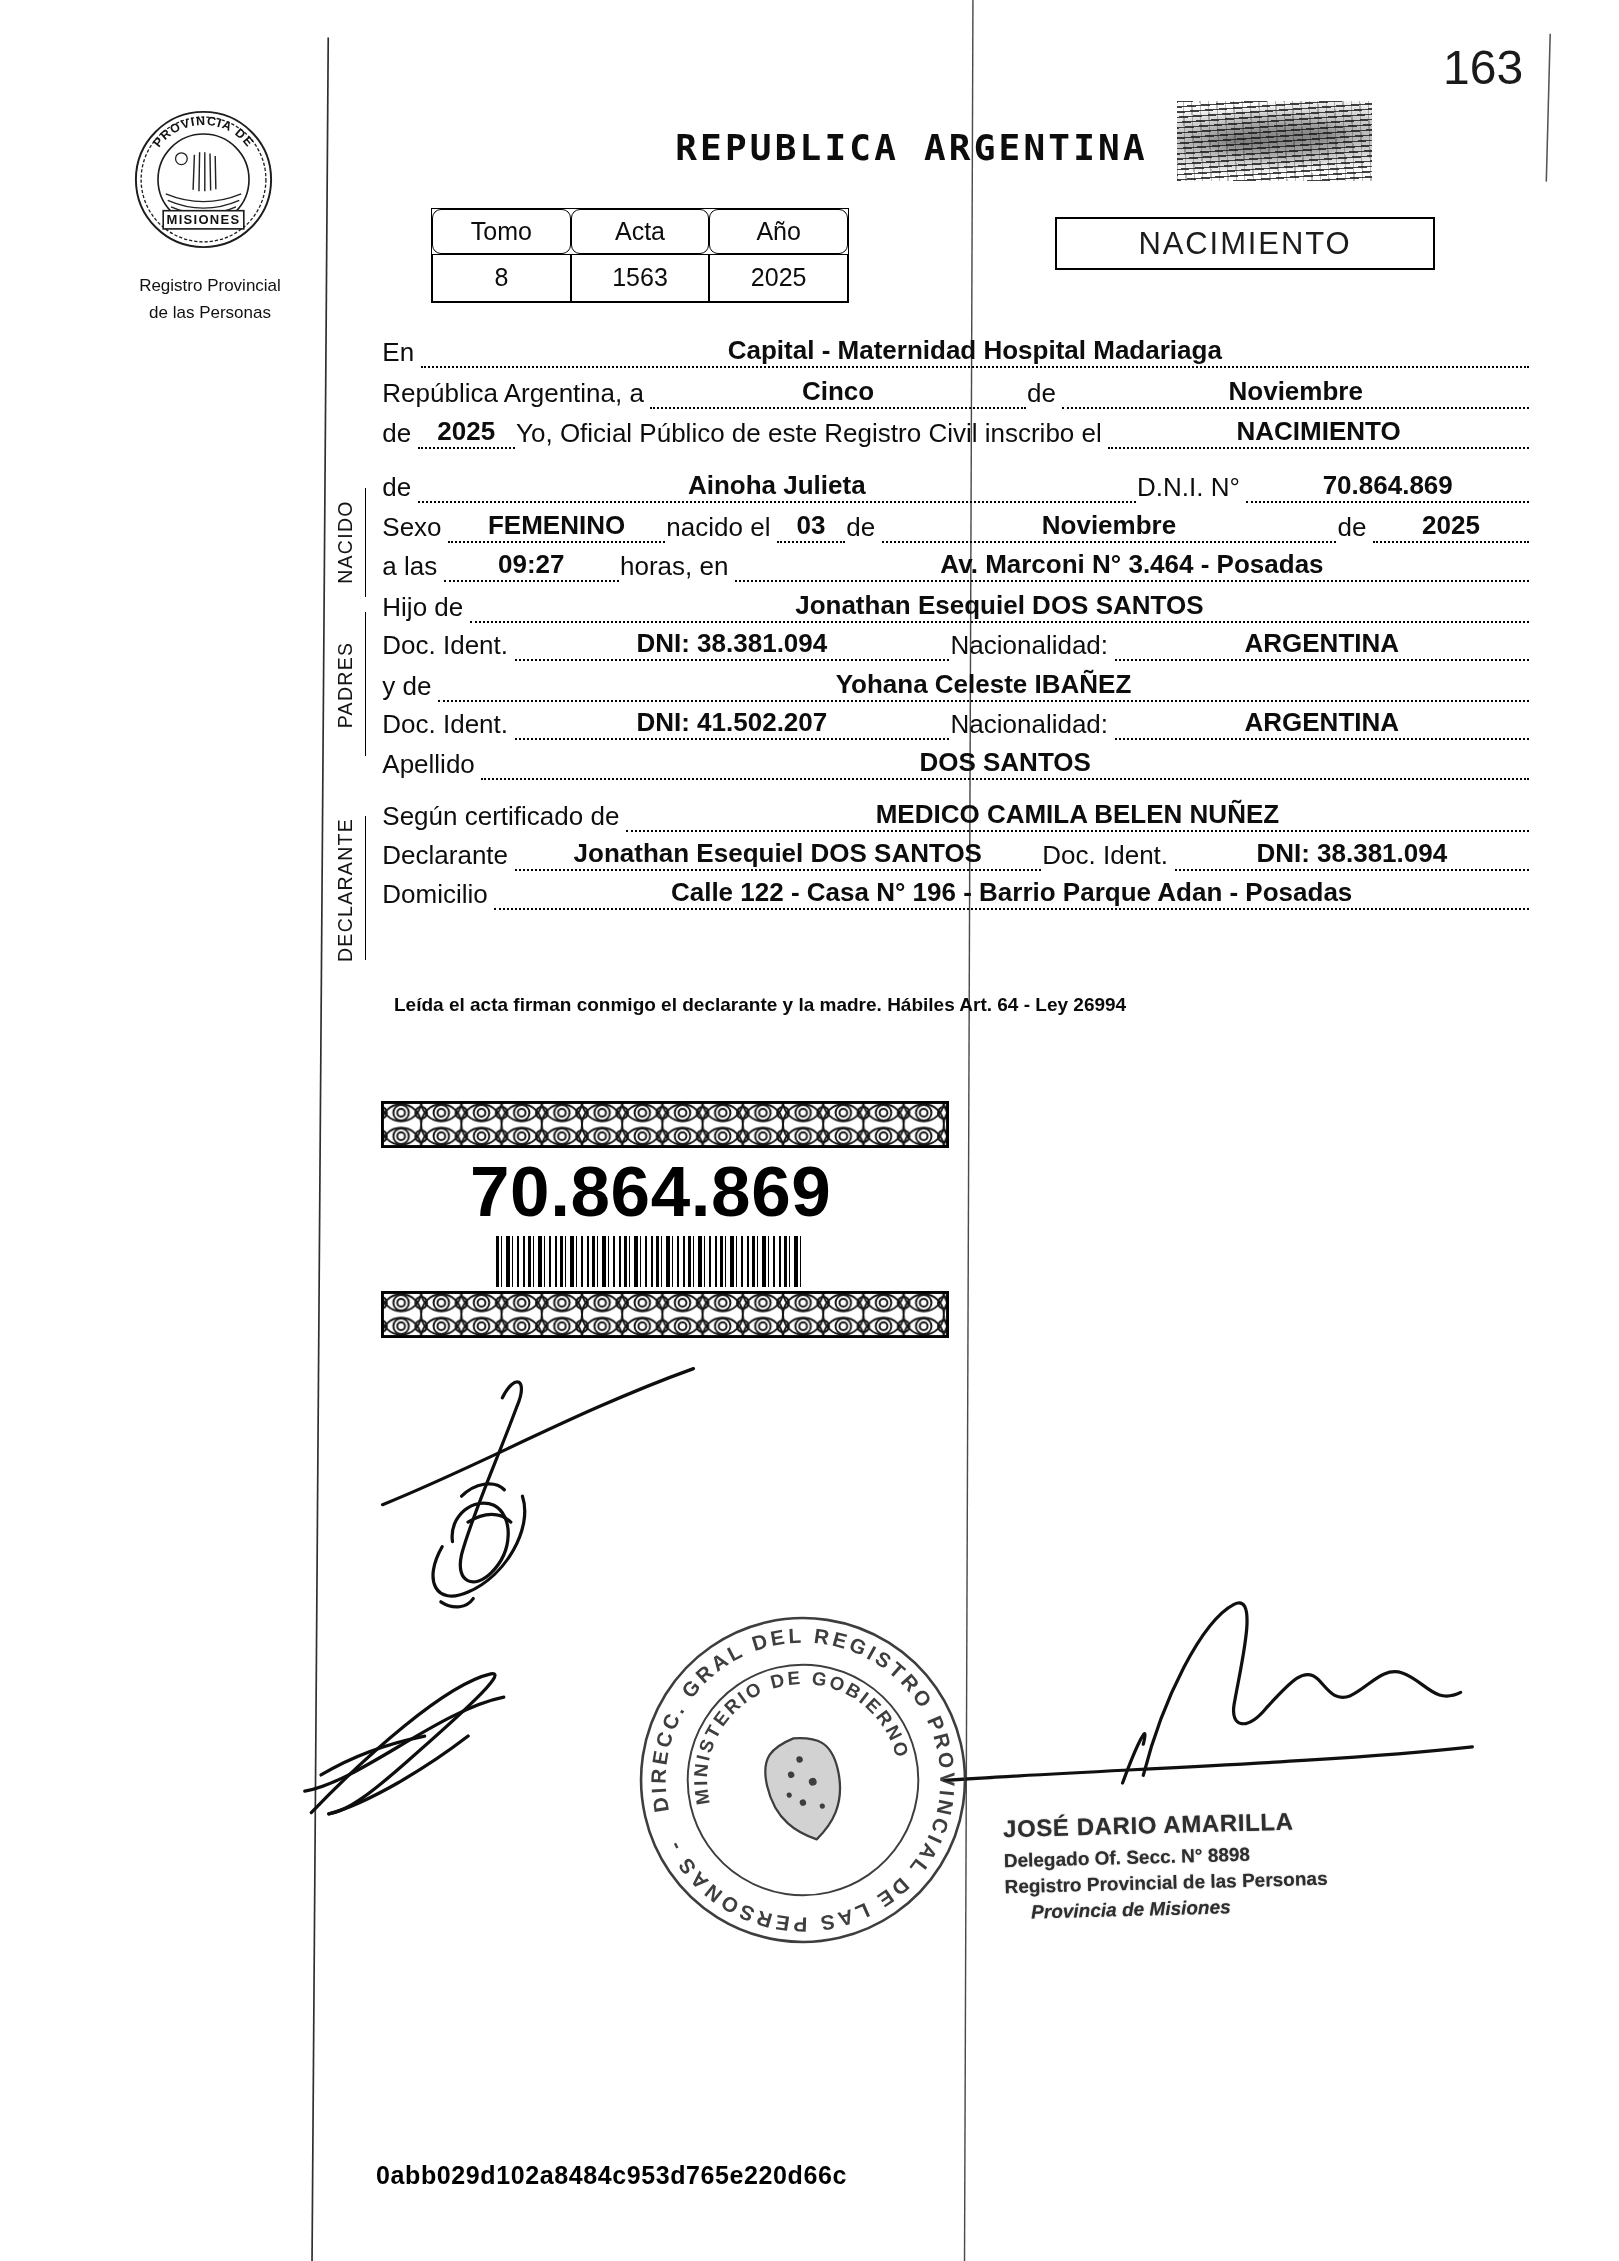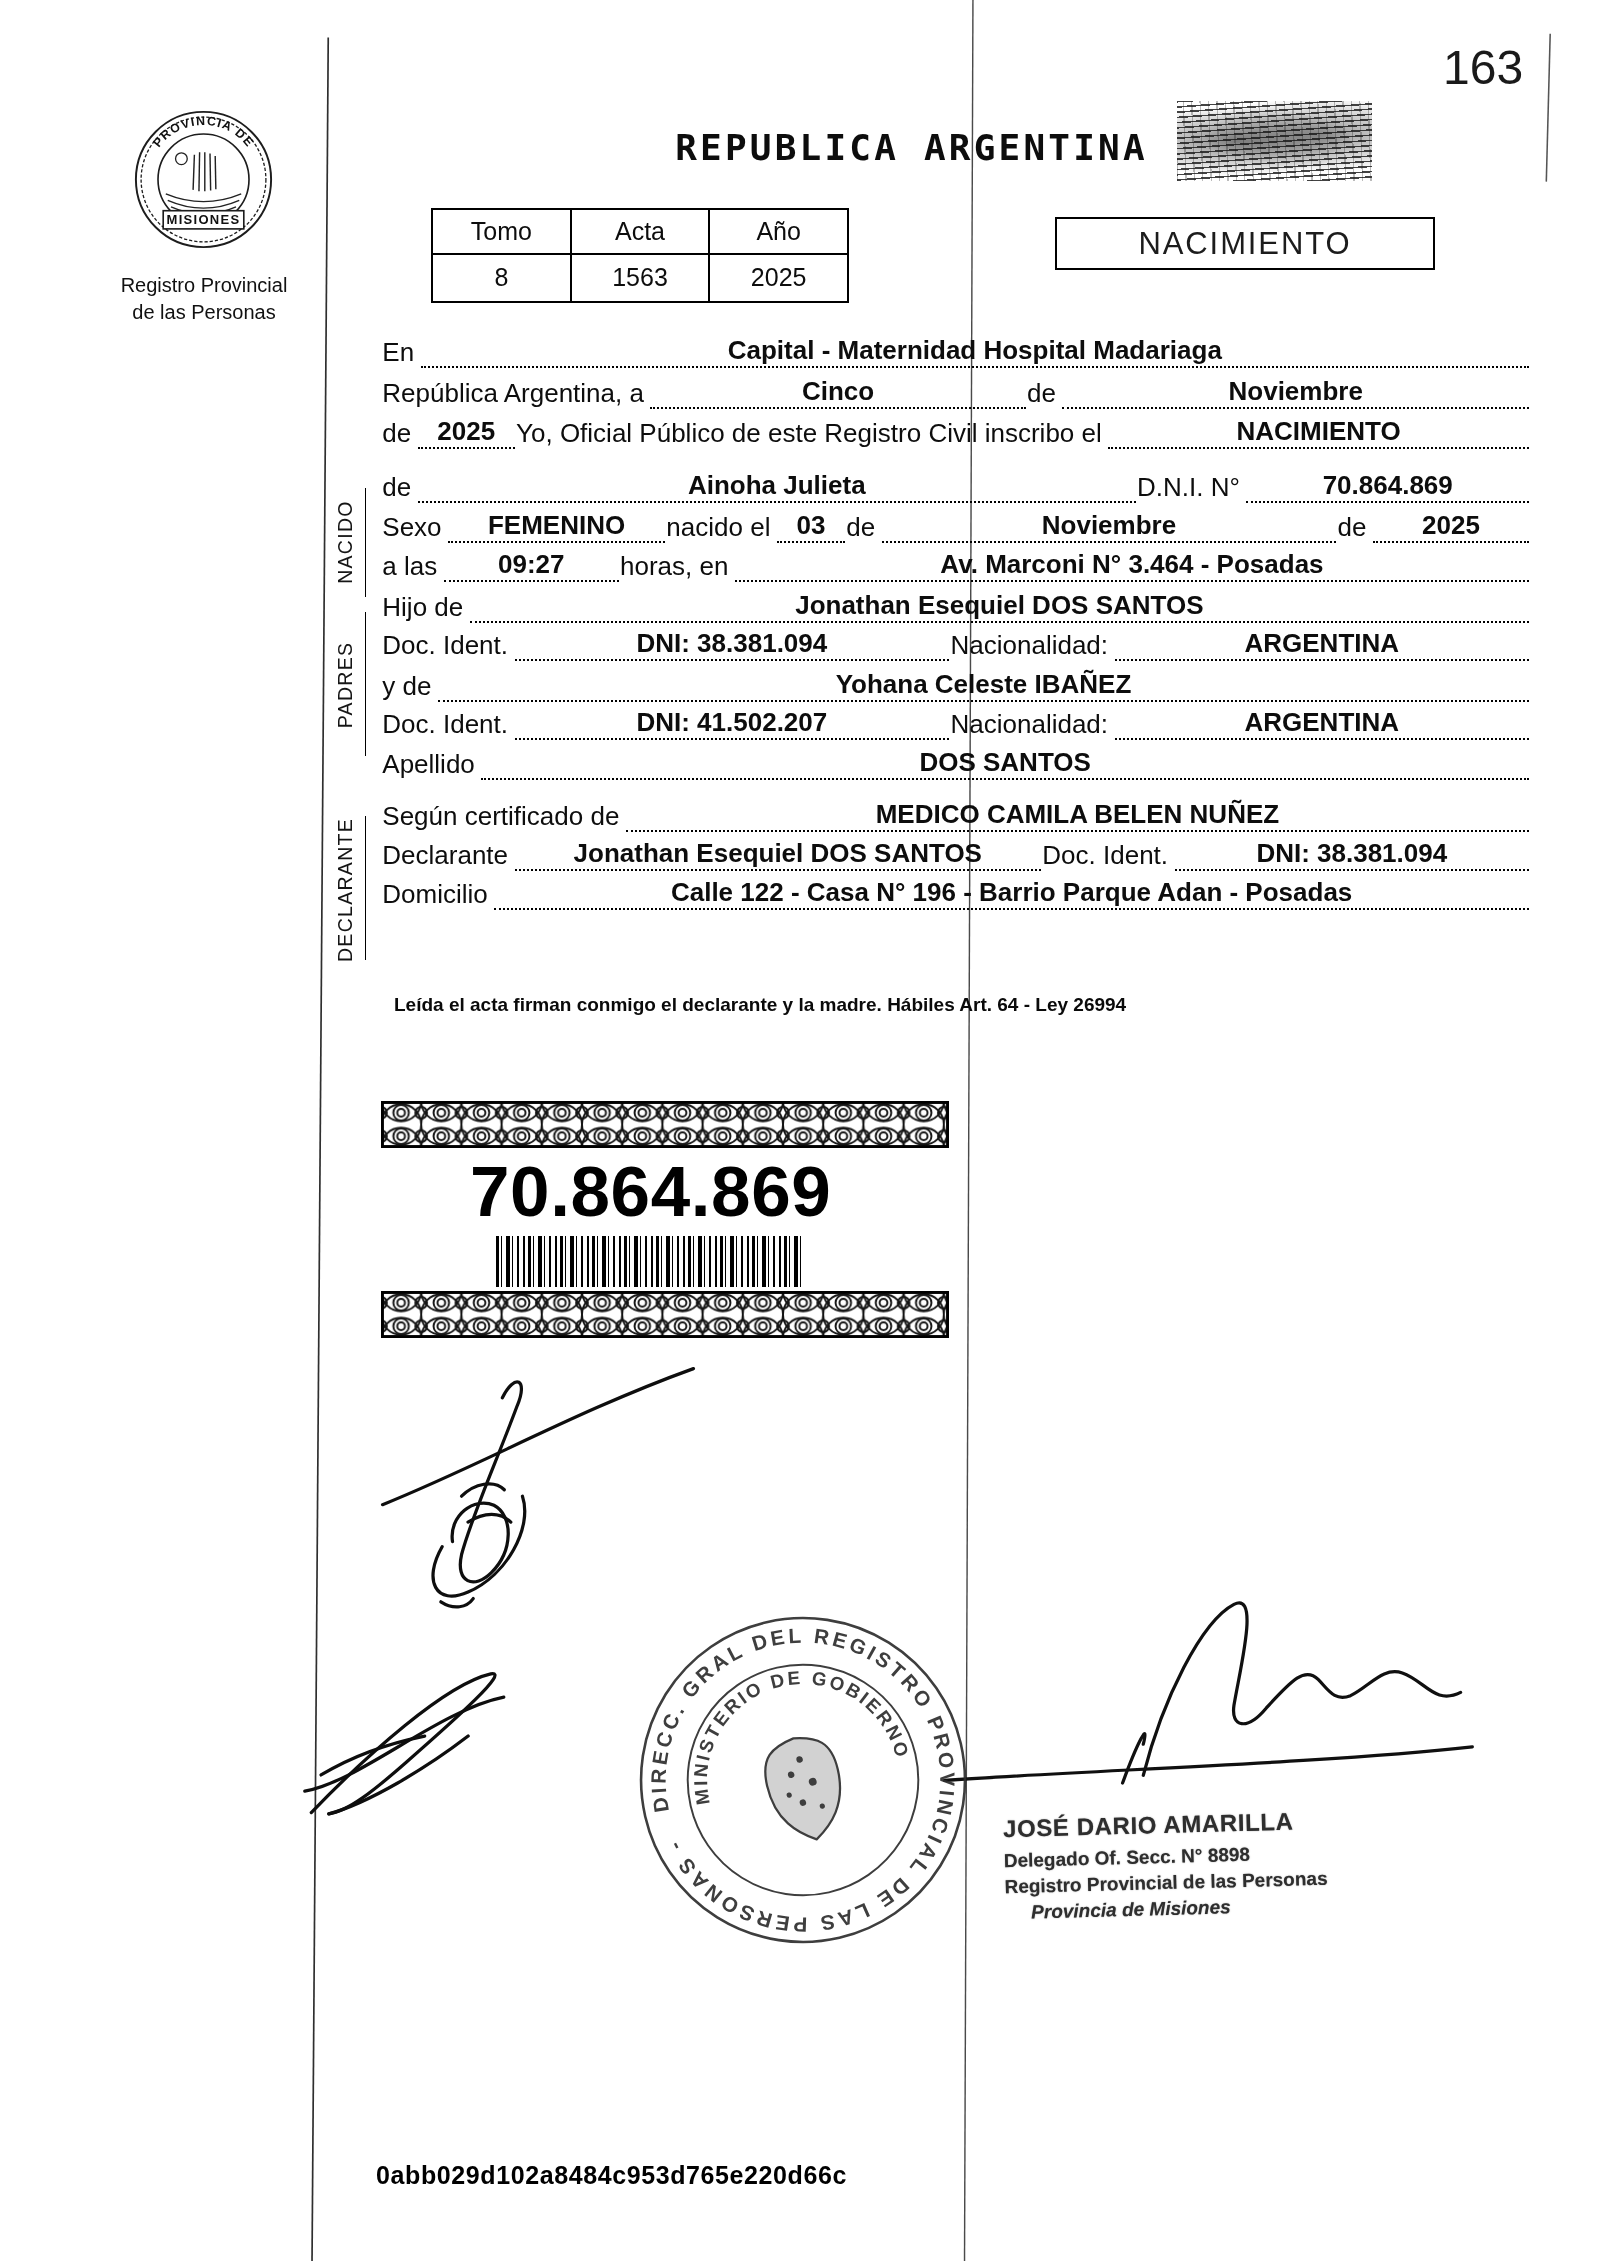--- a/index.html
+++ b/index.html
@@ -14,27 +14,27 @@
   .page-number { left:1443px; top:40px; font-size:48px; color:#1a1a1a; }
   .doc-title { left:571px; top:127px; width:681px; text-align:center;
     font-family:"DejaVu Sans Mono", monospace; font-weight:bold; font-size:36px; letter-spacing:3.2px; }
   .sec-stamp { left:1177px; top:101px; width:195px; height:80px; opacity:.92;
     background:
       radial-gradient(ellipse at 30% 50%, rgba(0,0,0,.50), rgba(0,0,0,0) 62%),
       radial-gradient(ellipse at 74% 42%, rgba(0,0,0,.45), rgba(0,0,0,0) 58%),
       repeating-linear-gradient(176deg, rgba(15,15,15,.85) 0 1.6px, rgba(255,255,255,0) 1.6px 5.2px),
       repeating-linear-gradient(88deg, rgba(15,15,15,.30) 0 1.3px, rgba(255,255,255,0) 1.3px 8.4px);
   }
-  .org-name { left:97px; top:272px; width:214px; text-align:center; font-size:20px; line-height:27px; color:#111; }
+  .org-name { left:103px; top:272px; width:214px; text-align:center; font-size:17px; line-height:27px; color:#111; }
 
   
   .rec-table { left:431px; top:208px; width:418px; border:1.9px solid #000; display:grid;
     grid-template-columns:1fr 1fr 1fr; }
   .rec-cell { border:1px solid #000; text-align:center; font-size:25px; padding:7.8px 0 9px; }
-  .rec-cell.hdr { padding:6.5px 0 7.8px; }
+  .rec-cell.hdr { padding:6.5px 0 7.8px;border-radius:9px; }
 
   .act-box { left:1055px; top:217px; width:380px; height:53px; border:2.6px solid #000;
     display:flex; align-items:center; justify-content:center; font-size:31px; letter-spacing:1.9px; color:#1c1c1c; }
 
   
   .fline { position:absolute; left:381px; right:90px; display:flex; align-items:flex-end;
     font-size:26px; line-height:1.12; white-space:nowrap; }
   .lbl { flex:0 0 auto; padding:0 6.5px 1.3px 1.3px; }
   .dots { border-bottom:2.3px dotted #000; text-align:center; min-width:32px; padding:0 5.2px; }
   .g1 { flex:1 1 0; } .g125 { flex:1.25 1 0; } .g26 { flex:2.6 1 0; } .g15 { flex:1.5 1 0; }

